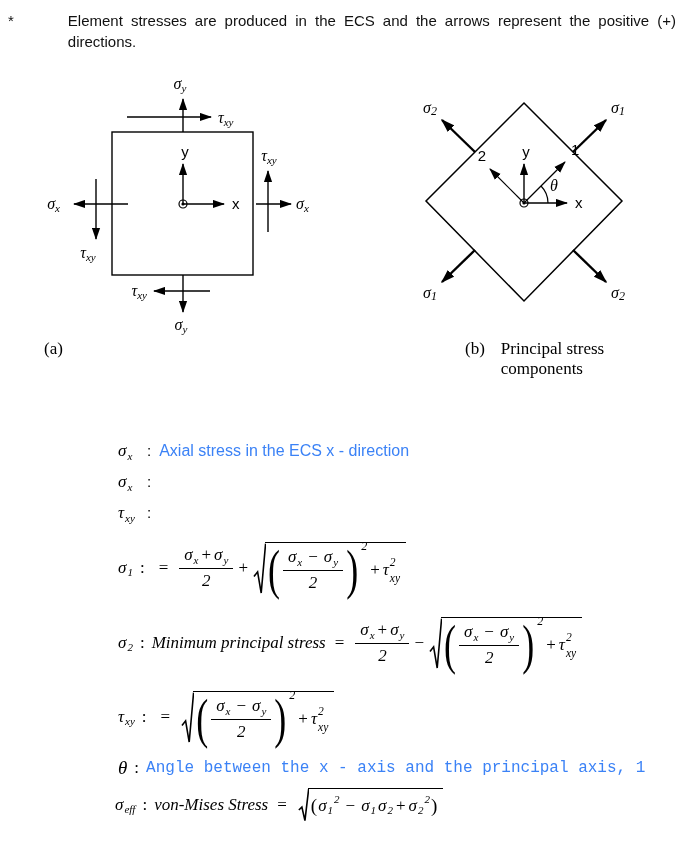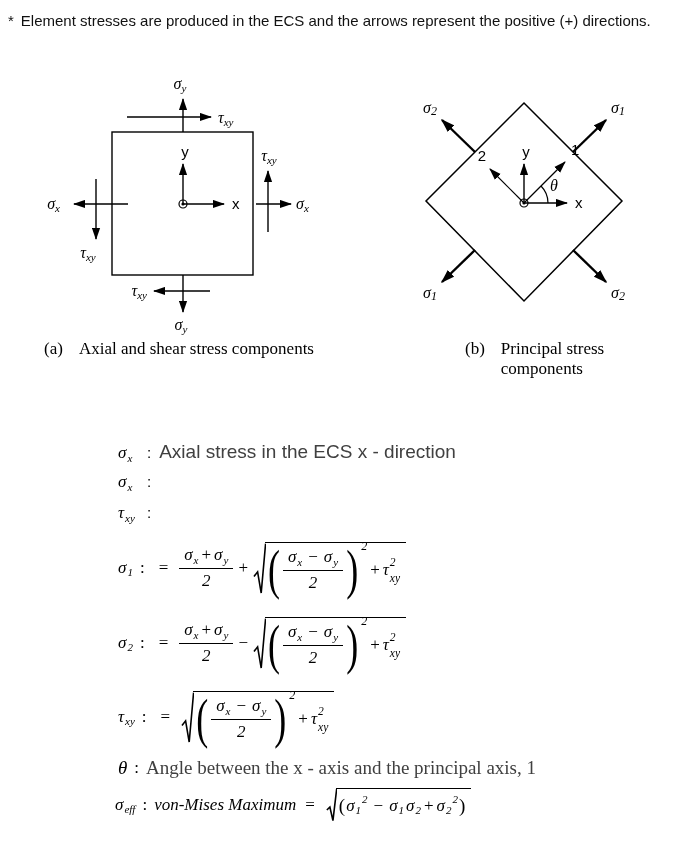--- a/index.html
+++ b/index.html
@@ -3,21 +3,21 @@
 <meta charset="utf-8">
 <style>
   html,body{margin:0;padding:0;background:#fff;}
   .page{position:relative;width:681px;height:843px;background:#ffffff;color:#000;
         font-family:"Liberation Sans",sans-serif;overflow:hidden;}
 
   
   .note{position:absolute;left:8px;top:11px;width:668px;display:flex;gap:7px;
         font-size:15px;line-height:1.38;color:#111;}
   .note-star{flex:none;}
-  .note-text{text-align:justify;}
+  .note-text{text-align:justify;margin-left:47px;}
 
   
   .diag{position:absolute;}
   .sq{fill:none;stroke:#000;stroke-width:1.4px;}
   .ln{stroke:#000;stroke-width:1.4px;fill:none;}
   .lnb{stroke:#000;stroke-width:2.4px;fill:none;}
   .lnt{stroke:#000;stroke-width:1.2px;fill:none;}
   .dlabel{font-family:"Liberation Serif",serif;font-style:italic;font-size:16px;fill:#000;}
   .dsub{font-size:11px;}
   .dnum{font-size:12px;}
@@ -28,21 +28,21 @@
   
   .defs{position:absolute;left:118px;top:441px;}
   .def-row{display:flex;align-items:baseline;height:31px;}
   .def-sym{font-family:"Liberation Serif",serif;font-style:italic;font-size:17px;min-width:24px;}
   .gs{font-family:"Liberation Serif",serif;font-style:italic;font-size:17px;}
   .gsub{font-family:"Liberation Serif",serif;font-style:italic;font-size:11px;
         position:relative;top:4px;margin-left:1px;}
   .gsup{font-family:"Liberation Serif",serif;font-style:italic;font-size:11px;
         position:relative;top:-7px;margin-left:1px;}
   .def-colon{margin:0 8px 0 5px;font-size:15px;}
-  .def-desc{font-size:19px;color:#404040;}
+  .def-desc{font-size:16px;color:#3b82f6;}
 
   
   .frow{position:absolute;display:flex;align-items:center;
         font-family:"Liberation Serif",serif;font-style:italic;font-size:17px;color:#000;}
   .colon{margin:0 7px;font-style:normal;}
   .fname{margin-right:2px;}
   .eq{margin:0 9px 0 7px;font-style:normal;}
   .op{margin:0 3px;font-style:normal;}
   .opm{margin:0 6px;font-style:normal;}
   .frac{display:inline-flex;flex-direction:column;align-items:center;margin:0 2px;}
@@ -107,21 +107,20 @@
     <line class="ln" x1="163" y1="142" x2="163" y2="102" marker-end="url(#ah-a)"></line>
     <line class="ln" x1="163" y1="142" x2="204" y2="142" marker-end="url(#ah-a)"></line>
     <text class="alabel" x="165" y="95" text-anchor="middle">y</text>
     <text class="alabel" x="212" y="147" text-anchor="start">x</text>
     <circle cx="163" cy="142" r="4" fill="none" stroke="#000" stroke-width="1.2"></circle>
     <circle cx="163" cy="142" r="1.6" fill="#000"></circle>
   </svg>
 
   <div class="caption" style="left:44px;top:339px;">
     <span>(a)</span>
-    <span>Axial and shear stress components</span>
   </div>
 
   <svg class="diag" style="left:385px;top:80px;" width="292" height="248" viewBox="0 0 292 248">
     <defs>
       <marker id="ah-b" markerUnits="userSpaceOnUse" markerWidth="12" markerHeight="9" refX="11" refY="4.5" orient="auto">
         <path d="M0,0.4 L12,4.5 L0,8.6 Z" fill="#000"></path>
       </marker>
       <marker id="ahb-b" markerUnits="userSpaceOnUse" markerWidth="14" markerHeight="10" refX="12.5" refY="5" orient="auto">
         <path d="M0,0.4 L14,5 L0,9.6 Z" fill="#000"></path>
       </marker>
@@ -217,20 +216,21 @@
             <span class="ssub">xy</span>
           </span>
       </span>
     </span>
   </div>
 
   <div class="frow" style="left:118px;top:606px;height:74px;">
     <span class="gs">σ</span>
       <span class="gsub">2</span>
     <span class="colon">:</span>
+    <span class="fname">Minimum principal stress</span>
     <span class="eq">=</span>
     <span class="frac">
       <span class="num">
           <span>σ</span>
           <span class="gsub">x</span>
           <span class="op">+</span>
           <span>σ</span>
           <span class="gsub">y</span>
         </span>
       <span class="den">2</span>
@@ -293,28 +293,28 @@
             <span class="ssup">2</span>
             <span class="ssub">xy</span>
           </span>
       </span>
     </span>
   </div>
 
   <div class="frow" style="left:118px;top:756px;height:24px;">
     <span class="theta-sym">θ</span>
     <span class="colon">:</span>
-    <span class="def-desc" style="font-family:Liberation Serif, serif;font-style:normal;">Angle between the x - axis and the principal axis, 1</span>
+    <span class="def-desc" style="font-family:Liberation Mono, monospace;font-style:normal;">Angle between the x - axis and the principal axis, 1</span>
   </div>
 
   <div class="frow" style="left:115px;top:782px;height:46px;">
     <span class="gs">σ</span>
       <span class="gsub">eff</span>
     <span class="colon">:</span>
-    <span class="fname">von-Mises Maximum</span>
+    <span class="fname">von-Mises Stress</span>
     <span class="eq">=</span>
     <span class="sqrt sqrt-sm">
       <svg class="rad" viewBox="0 0 13 40" preserveAspectRatio="none">
           <path d="M1,26 L4.6,22.5 L8.2,38.5 L12.6,1.2"></path>
         </svg>
       <span class="radicand">
         <span class="np">(</span>
         <span>σ</span>
           <span class="gsub">1</span>
           <span class="gsup">2</span>

